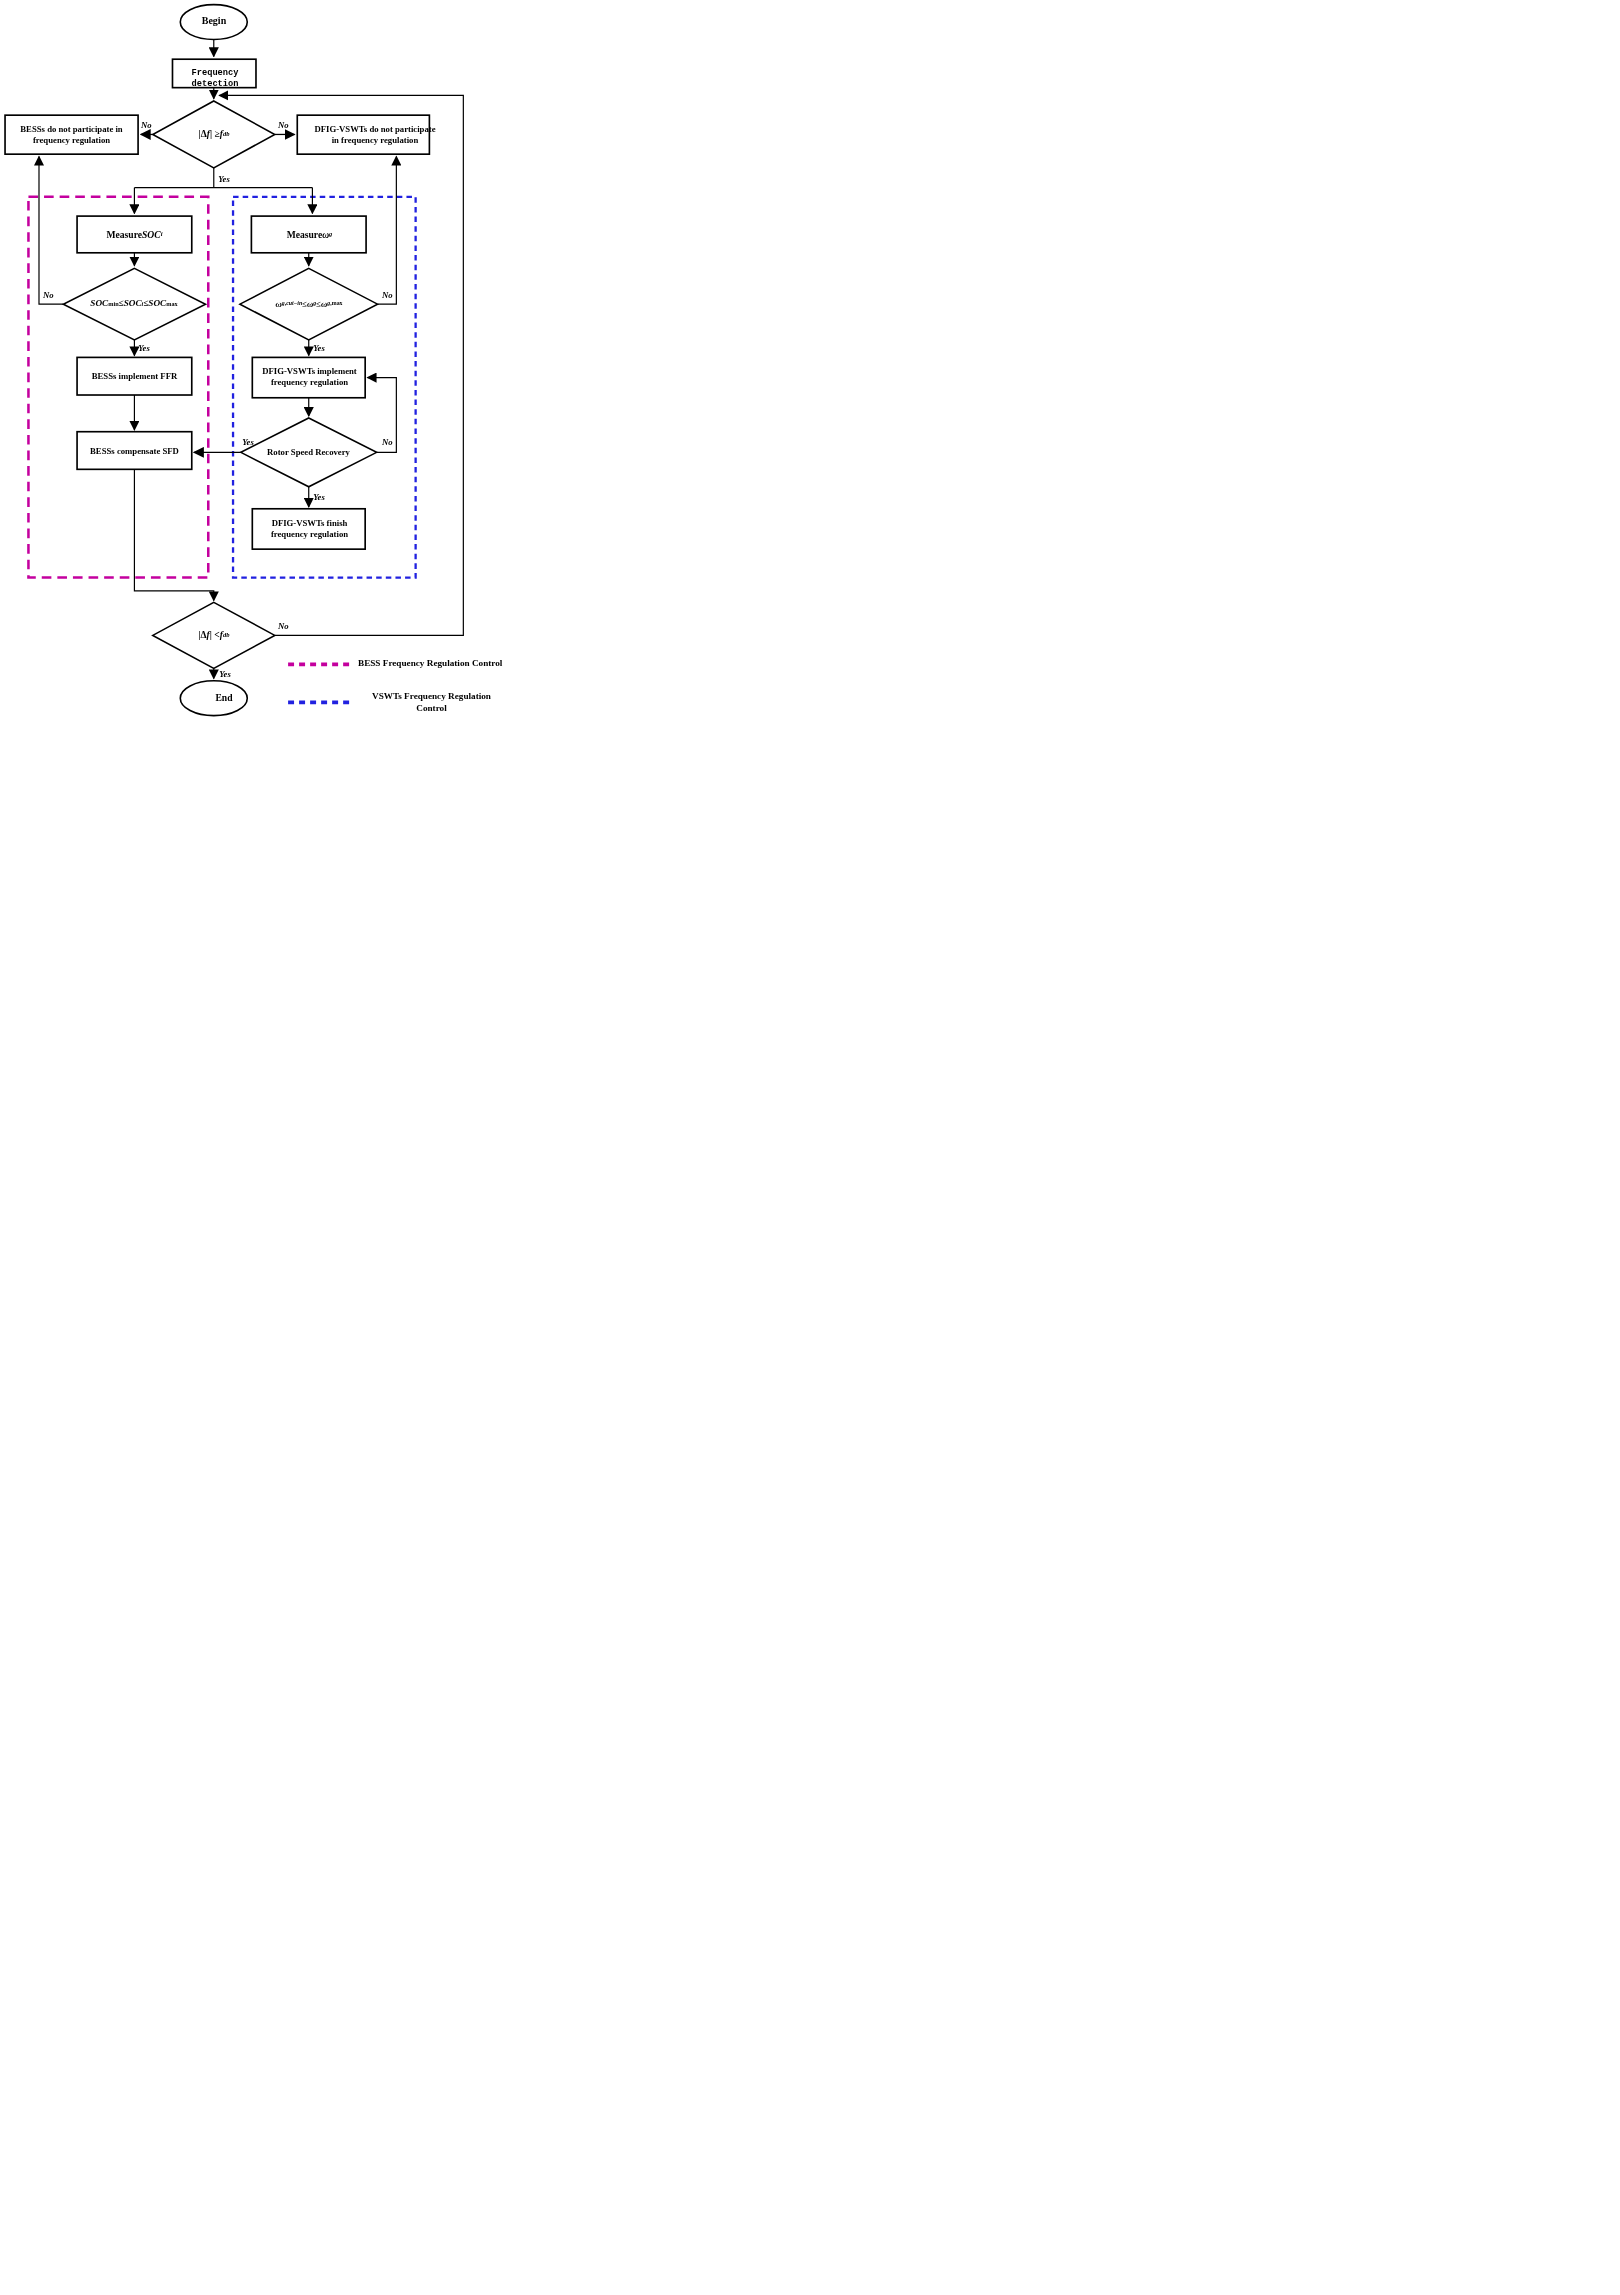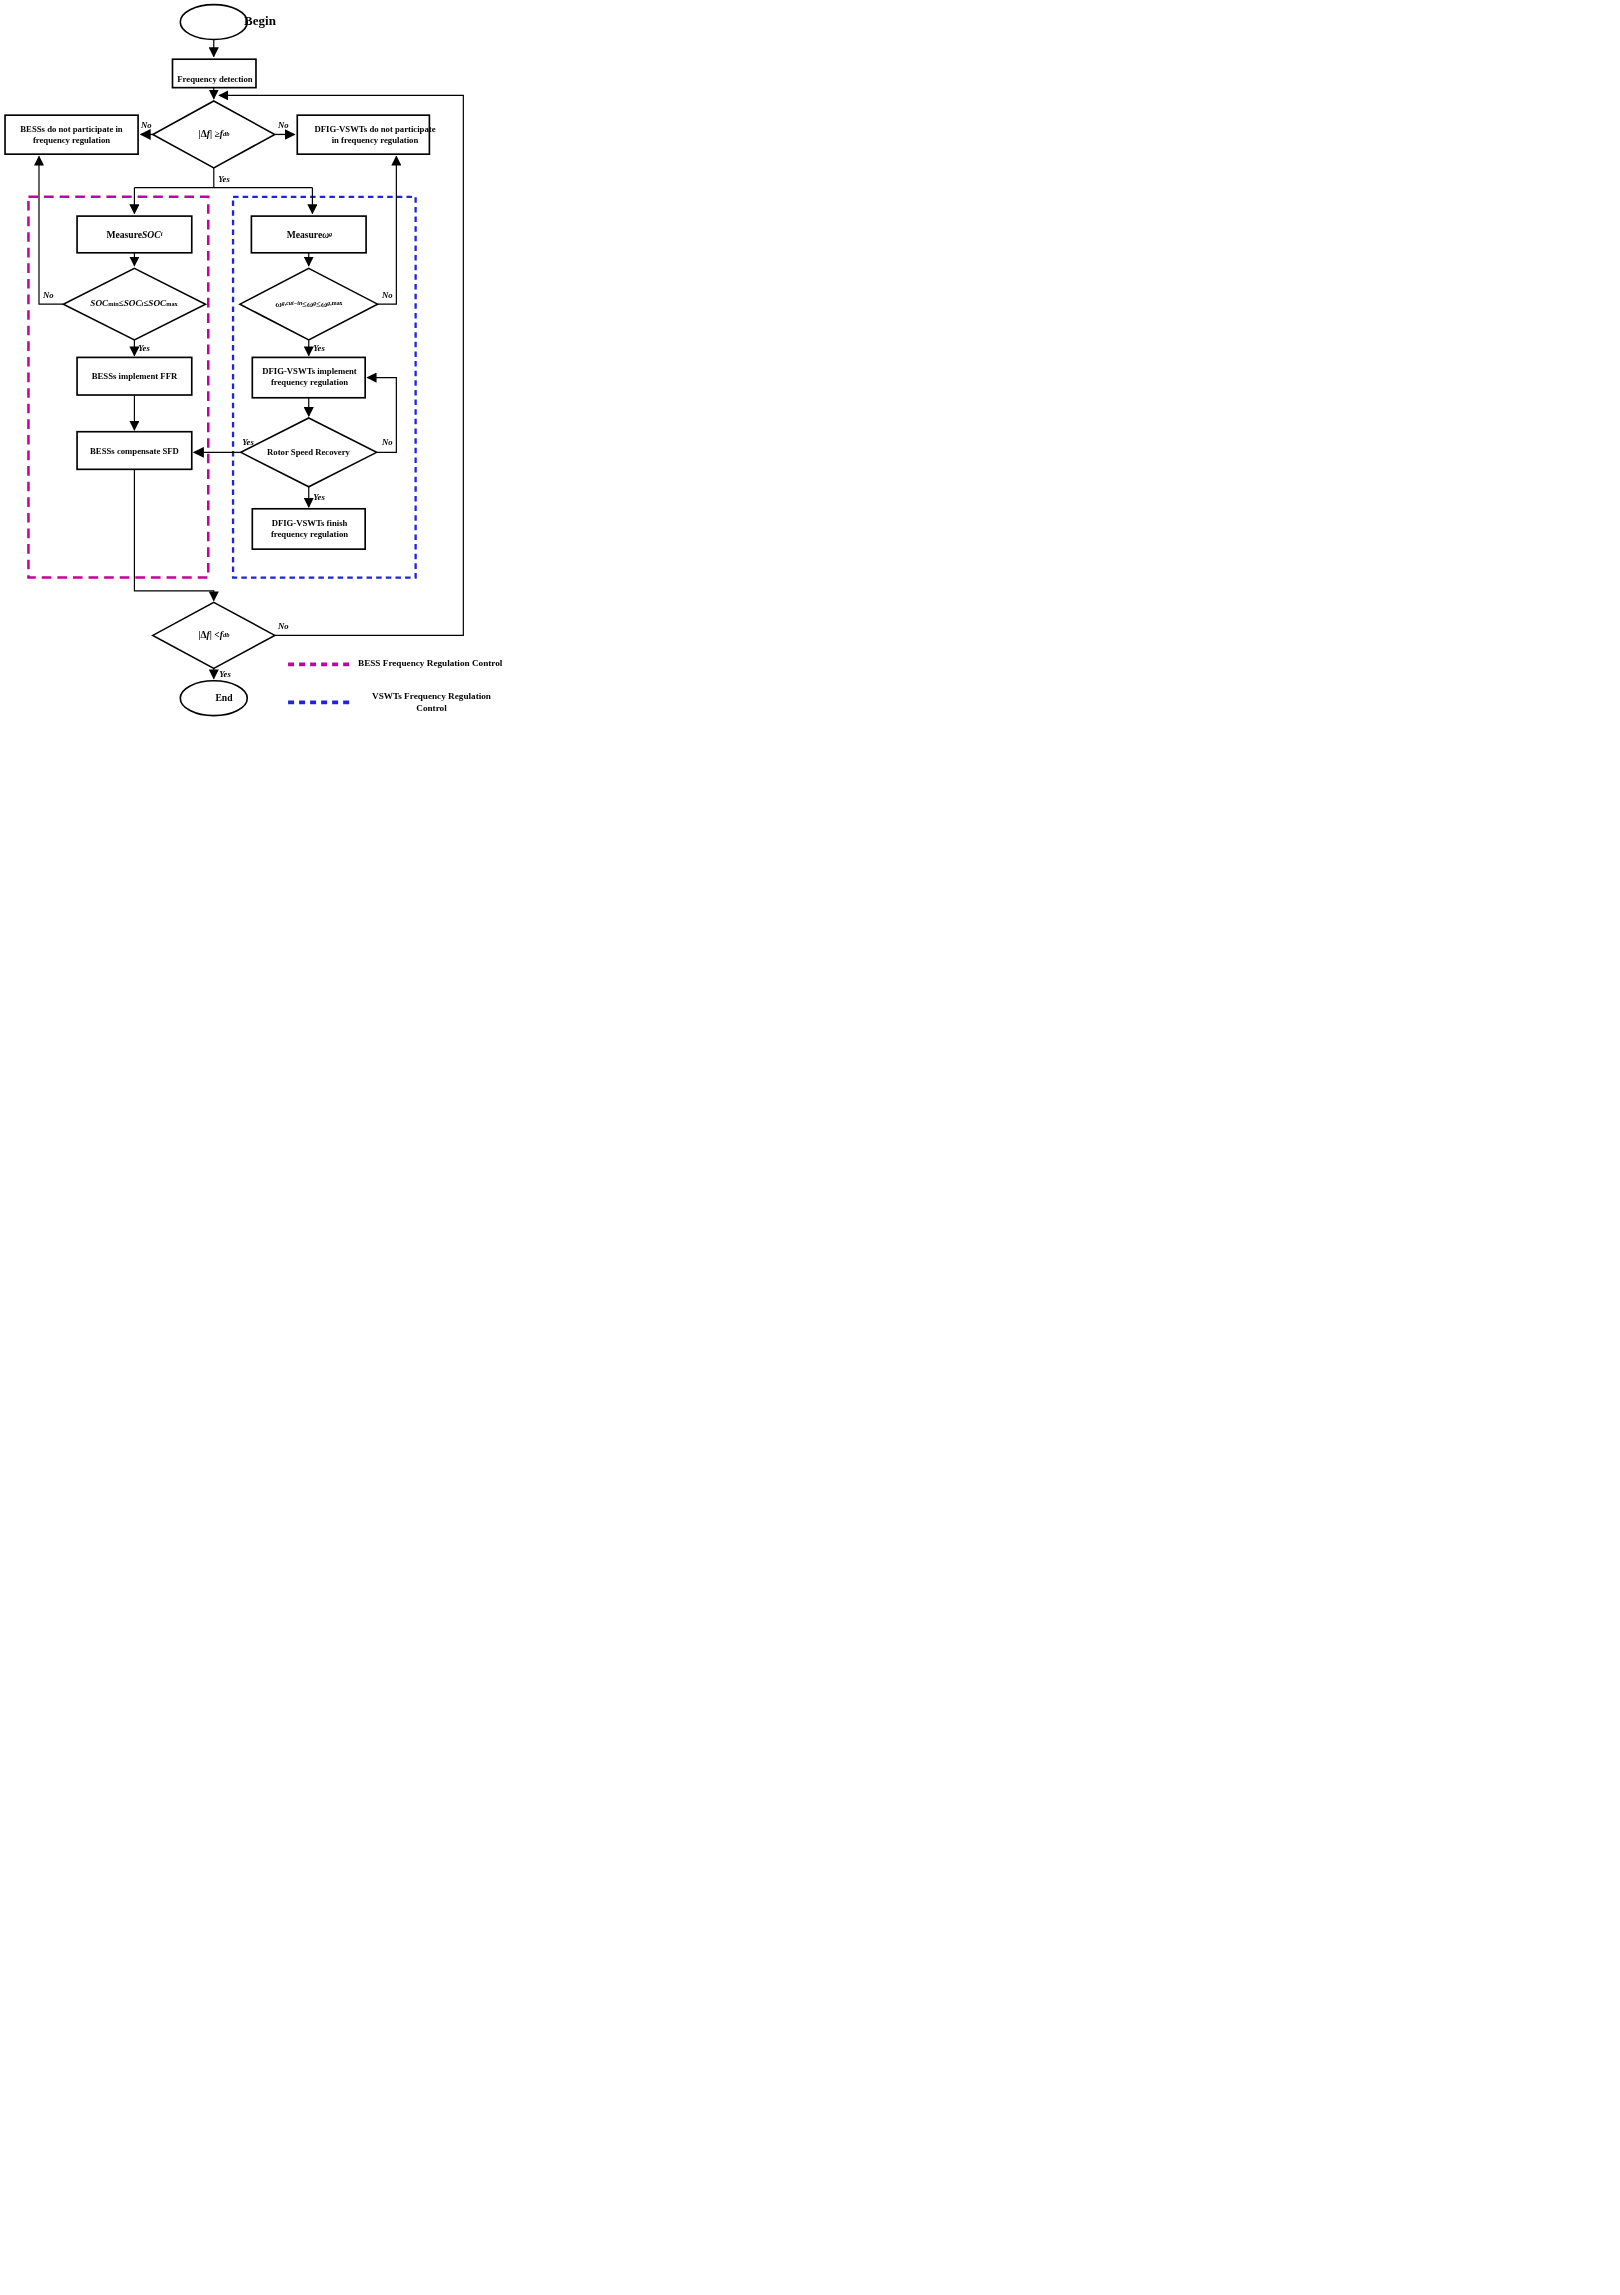--- a/index.html
+++ b/index.html
@@ -79,22 +79,22 @@
     <polygon points="466,219 599,292 466,365 333,292" fill="#fff" stroke="#000" stroke-width="3.4"></polygon>
     <polygon points="293,584 448,662 293,740 138,662" fill="#fff" stroke="#000" stroke-width="3.4"></polygon>
     <polygon points="673,584 823,662 673,740 523,662" fill="#fff" stroke="#000" stroke-width="3.4"></polygon>
     <polygon points="673,910 821,985 673,1060 525,985" fill="#fff" stroke="#000" stroke-width="3.4"></polygon>
     <polygon points="466,1312 599,1384 466,1456 333,1384" fill="#fff" stroke="#000" stroke-width="3.4"></polygon>
 
     <path d="M628,1447 L762,1447" stroke="#c4009e" stroke-width="8" stroke-dasharray="13 11" fill="none"></path>
     <path d="M628,1530 L762,1530" stroke="#2121e0" stroke-width="8" stroke-dasharray="13 11" fill="none"></path>
   </svg>
 
-  <div class="lbl" style="left:181px;top:12.4px;width:66px;height:18.4px;font-size:13px;margin-left:46px;">Begin</div>
-  <div class="lbl" style="left:173px;top:59px;width:84px;height:40px;">Frequency detection</div>
+  <div class="lbl" style="left:181px;top:12.4px;width:66px;height:18.4px;font-size:10px;">Begin</div>
+  <div class="lbl" style="left:173px;top:59px;width:84px;height:40px;font-family:Liberation Mono, monospace;">Frequency detection</div>
   <div class="lbl formula" style="left:168px;top:124px;width:92px;height:20px;">|Δ<i>f</i>| ≥ <i>f</i><sub><i>db</i></sub></div>
   <div class="lbl" style="left:5px;top:115px;width:133px;height:39px;">BESSs do not participate in
 frequency regulation</div>
   <div class="lbl" style="left:297px;top:115px;width:156px;height:39px;">DFIG-VSWTs do not participate
 in frequency regulation</div>
   <div class="lbl formula" style="left:77px;top:216px;width:115px;height:37px;">Measure <i>SOC</i><sub><i>i</i></sub></div>
   <div class="lbl formula" style="left:64px;top:294px;width:140px;height:20px;font-size:9.2px;"><i>SOC</i><sub>min</sub> ≤ <i>SOC</i><sub><i>i</i></sub> ≤ <i>SOC</i><sub>max</sub></div>
   <div class="lbl" style="left:77px;top:357px;width:115px;height:38px;">BESSs implement FFR</div>
   <div class="lbl" style="left:77px;top:432px;width:115px;height:38px;">BESSs compensate SFD</div>
   <div class="lbl formula" style="left:252px;top:216px;width:115px;height:37px;">Measure <i>ω</i><sub><i>g</i></sub></div>

